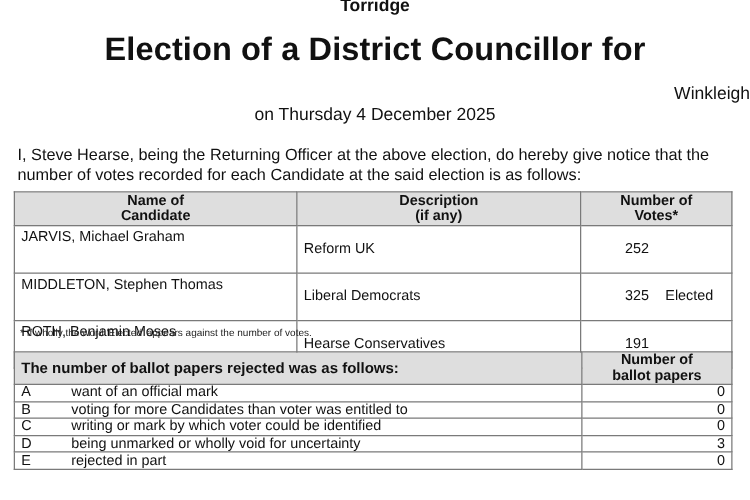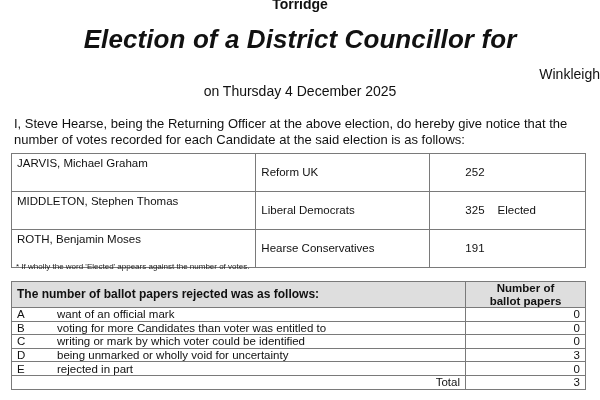--- a/index.html
+++ b/index.html
@@ -1,20 +1,20 @@
 <!DOCTYPE html>
 <html><head>
 <meta charset="utf-8">
 <style>
   html, body { margin: 0; padding: 0; background: #ffffff; }
   body { width: 600px; height: 400px; overflow: hidden; position: relative;
          font-family: "Liberation Sans", sans-serif; color: #111; }
   .abs { position: absolute; }
   .council { top: -4px; left: 0; width: 600px; text-align: center; font-weight: bold; font-size: 14px; line-height: 16px; }
-  .title { top: 24px; left: 0; width: 600px; text-align: center; font-weight: bold; font-size: 26px; line-height: 30px; letter-spacing: 0.1px; font-style: italic; }
+  .title { top: 24px; left: 0; width: 600px; text-align: center; font-weight: bold; font-size: 26px; line-height: 30px; letter-spacing: 0.1px; }
   .ward { top: 66px; left: 0; width: 600px; text-align: right; font-size: 14px; line-height: 16px; }
   .date { top: 83px; left: 0; width: 600px; text-align: center; font-size: 14px; line-height: 16px; }
   .notice { top: 116px; left: 14px; width: 580px; font-size: 13px; line-height: 15.5px; }
 
   table { border-collapse: collapse; position: absolute; }
   td, th { border: 1px solid #7a7a7a; padding: 0; font-size: 11.5px; }
   th { background: #dedede; font-weight: bold; line-height: 12.5px; }
 
   .cand { left: 11px; top: 153px; width: 575px; border: 1.5px solid #7a7a7a; }
   .cand th { height: 26px; text-align: center; }
@@ -46,20 +46,34 @@
 <div class="abs ward">Winkleigh</div>
 <div class="abs date">on Thursday 4 December 2025</div>
 
 <div class="abs notice">
   <div>I, Steve Hearse, being the Returning Officer at the above election, do hereby give notice that the</div>
   <div>number of votes recorded for each Candidate at the said election is as follows:</div>
 </div>
 
 <table class="cand">
   <tbody>
+      <tr>
+    <th class="c1">
+      <div>Name of</div>
+      <div>Candidate</div>
+    </th>
+    <th class="c2">
+      <div>Description</div>
+      <div>(if any)</div>
+    </th>
+    <th class="c3">
+      <div>Number of</div>
+      <div>Votes*</div>
+    </th>
+  </tr>
   <tr>
     <td class="name">JARVIS, Michael Graham</td>
     <td class="desc">Reform UK</td>
     <td class="votes"><span>252</span><span class="elected"></span></td>
   </tr>
   <tr>
     <td class="name">MIDDLETON, Stephen Thomas</td>
     <td class="desc">Liberal Democrats</td>
     <td class="votes"><span>325</span><span class="elected">Elected</span></td>
   </tr>
@@ -95,18 +109,14 @@
     <td class="num">0</td>
   </tr>
   <tr>
     <td><span class="letter">D</span><span>being unmarked or wholly void for uncertainty</span></td>
     <td class="num">3</td>
   </tr>
   <tr>
     <td><span class="letter">E</span><span>rejected in part</span></td>
     <td class="num">0</td>
   </tr>
-  <tr>
-    <td class="total-label">Total</td>
-    <td class="num">3</td>
-  </tr>
 </tbody>
   </table>
 
 </body></html>

